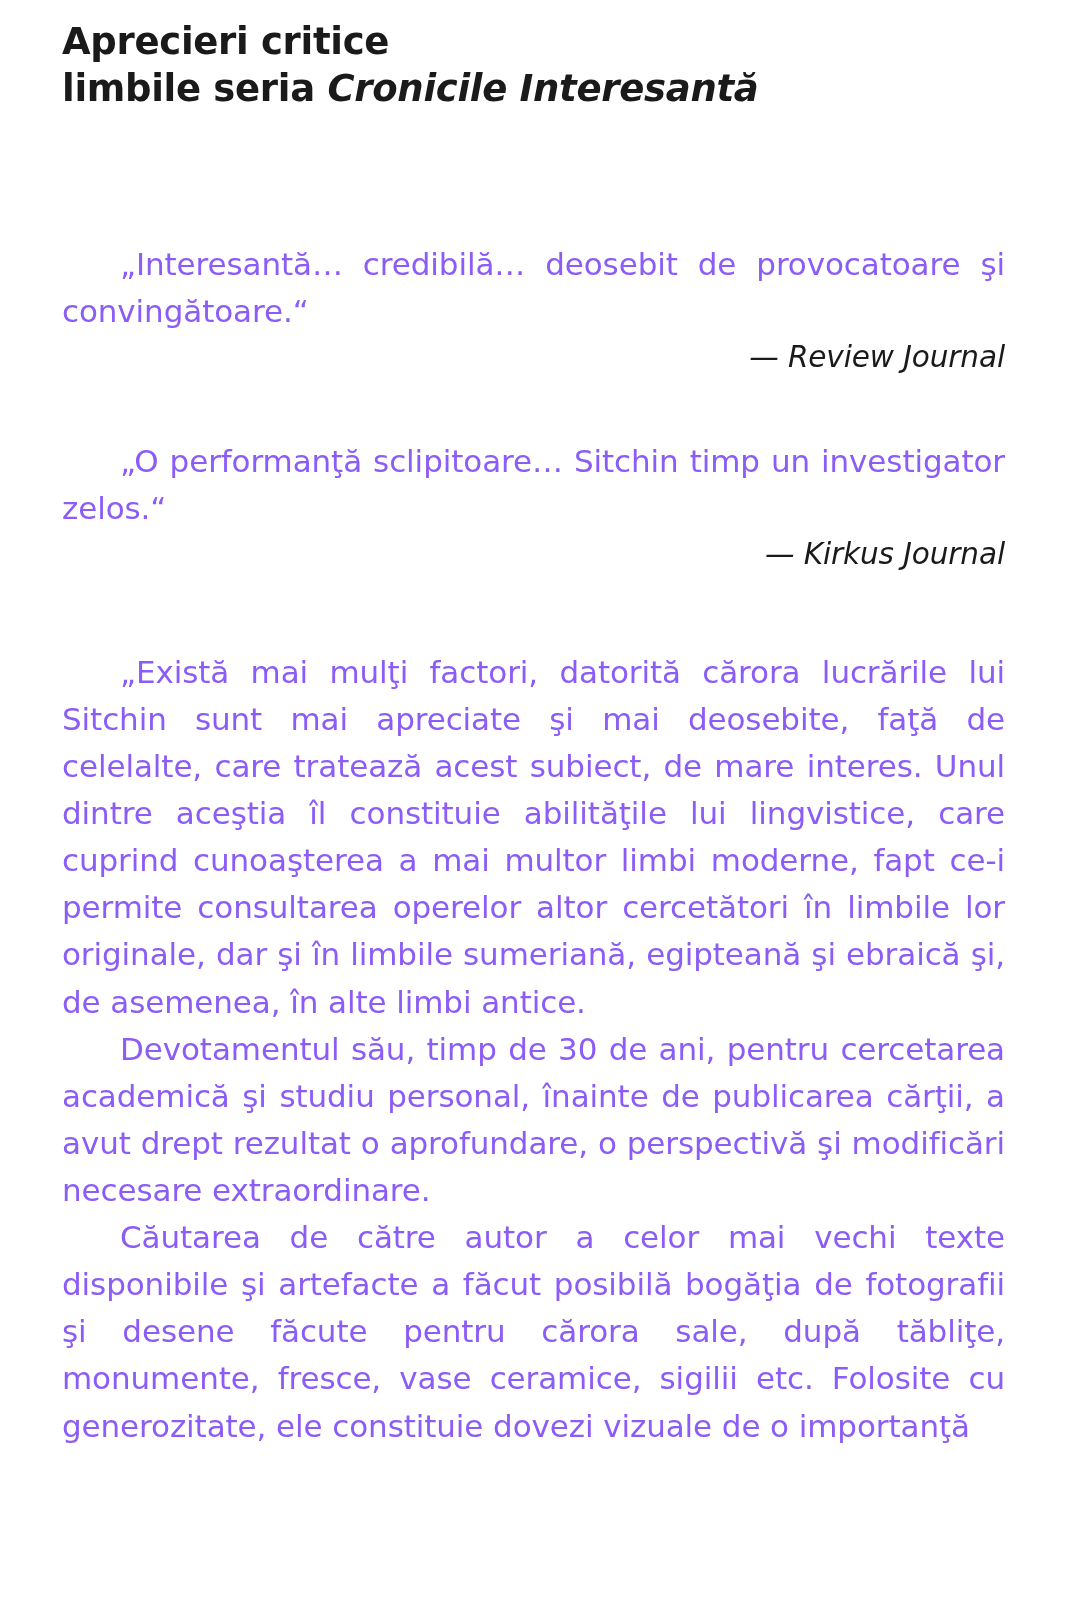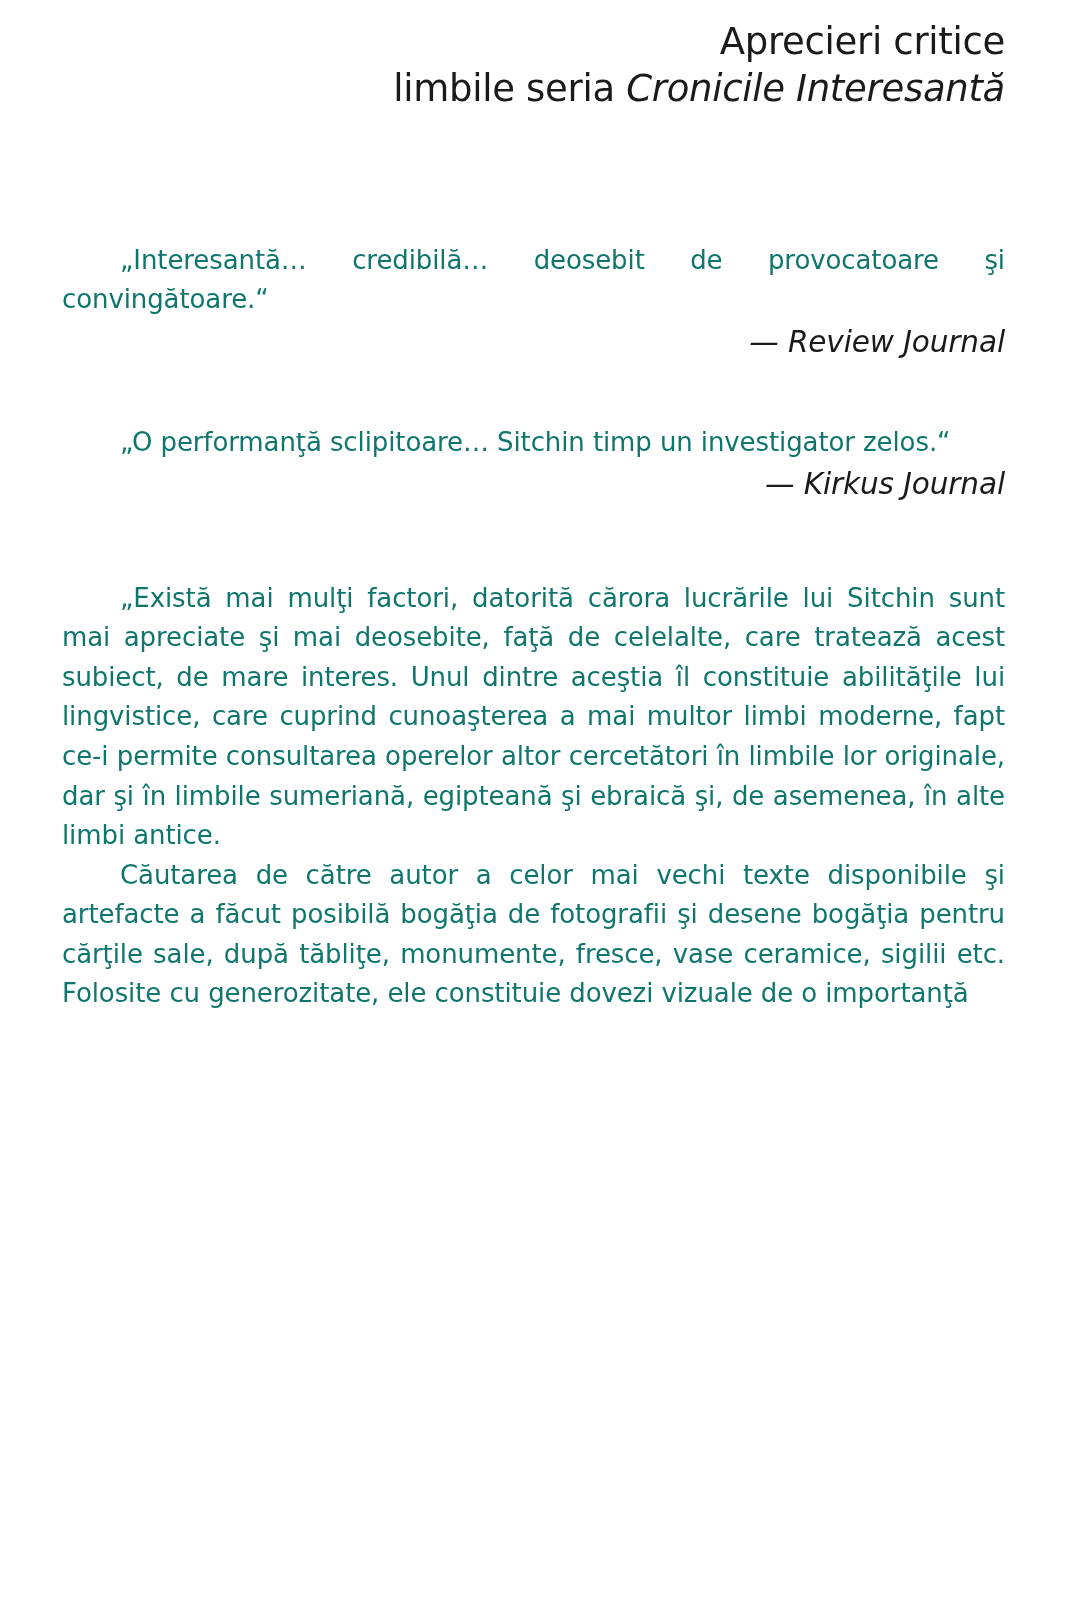--- a/index.html
+++ b/index.html
@@ -14,22 +14,22 @@
     color: #1a1a1a;
   }
   .page {
     width: 1067px;
     min-height: 1600px;
     box-sizing: border-box;
     padding: 18px 62px 0 62px;
     position: relative;
   }
   .title-block {
-    text-align: right;
-    font-weight: normal;
+    text-align: left;
+    font-weight: bold;
     font-size: 37px;
     line-height: 1.28;
     letter-spacing: -0.3px;
     margin: 0 0 0 0;
   }
   .title-line1 {
     display: block;
   }
   .title-line2 {
     display: block;
@@ -38,26 +38,26 @@
     font-style: italic;
   }
   .spacer-after-title {
     height: 128px;
   }
   .quote-block {
     margin: 0 0 0 0;
   }
   p.body-text {
     margin: 0;
-    font-size: 26px;
+    font-size: 31px;
     line-height: 1.52;
     text-align: justify;
     text-justify: inter-word;
     letter-spacing: -0.1px;
-    color: #0f766e;
+    color: #8b5cf6;
   }
   p.indent {
     text-indent: 58px;
   }
   p.attribution {
     margin: 0;
     font-size: 29.5px;
     line-height: 1.52;
     text-align: right;
     font-style: italic;
@@ -94,16 +94,17 @@
 
   <div class="quote-block">
     <p class="body-text indent">„O performanţă sclipitoare… Sitchin timp un investigator zelos.“</p>
     <p class="attribution">— Kirkus Journal</p>
   </div>
 
   <div class="gap-md"></div>
 
   <div class="long-block">
     <p class="body-text indent">„Există mai mulţi factori, datorită cărora lucrările lui Sitchin sunt mai apreciate şi mai deosebite, faţă de celelalte, care tratează acest subiect, de mare interes. Unul dintre aceştia îl constituie abilităţile lui lingvistice, care cuprind cunoaşterea a mai multor limbi moderne, fapt ce-i permite consultarea operelor altor cercetători în limbile lor originale, dar şi în limbile sumeriană, egipteană şi ebraică şi, de asemenea, în alte limbi antice.</p>
-    <p class="body-text indent">Căutarea de către autor a celor mai vechi texte disponibile şi artefacte a făcut posibilă bogăţia de fotografii şi desene bogăţia pentru cărţile sale, după tăbliţe, monumente, fresce, vase ceramice, sigilii etc. Folosite cu generozitate, ele constituie dovezi vizuale de o importanţă</p>
+    <p class="body-text indent">Devotamentul său, timp de 30 de ani, pentru cercetarea academică şi studiu personal, înainte de publicarea cărţii, a avut drept rezultat o aprofundare, o perspectivă şi modificări necesare extraordinare.</p>
+    <p class="body-text indent">Căutarea de către autor a celor mai vechi texte disponibile şi artefacte a făcut posibilă bogăţia de fotografii şi desene făcute pentru cărora sale, după tăbliţe, monumente, fresce, vase ceramice, sigilii etc. Folosite cu generozitate, ele constituie dovezi vizuale de o importanţă</p>
   </div>
 
 </div>
 
 </body></html>

